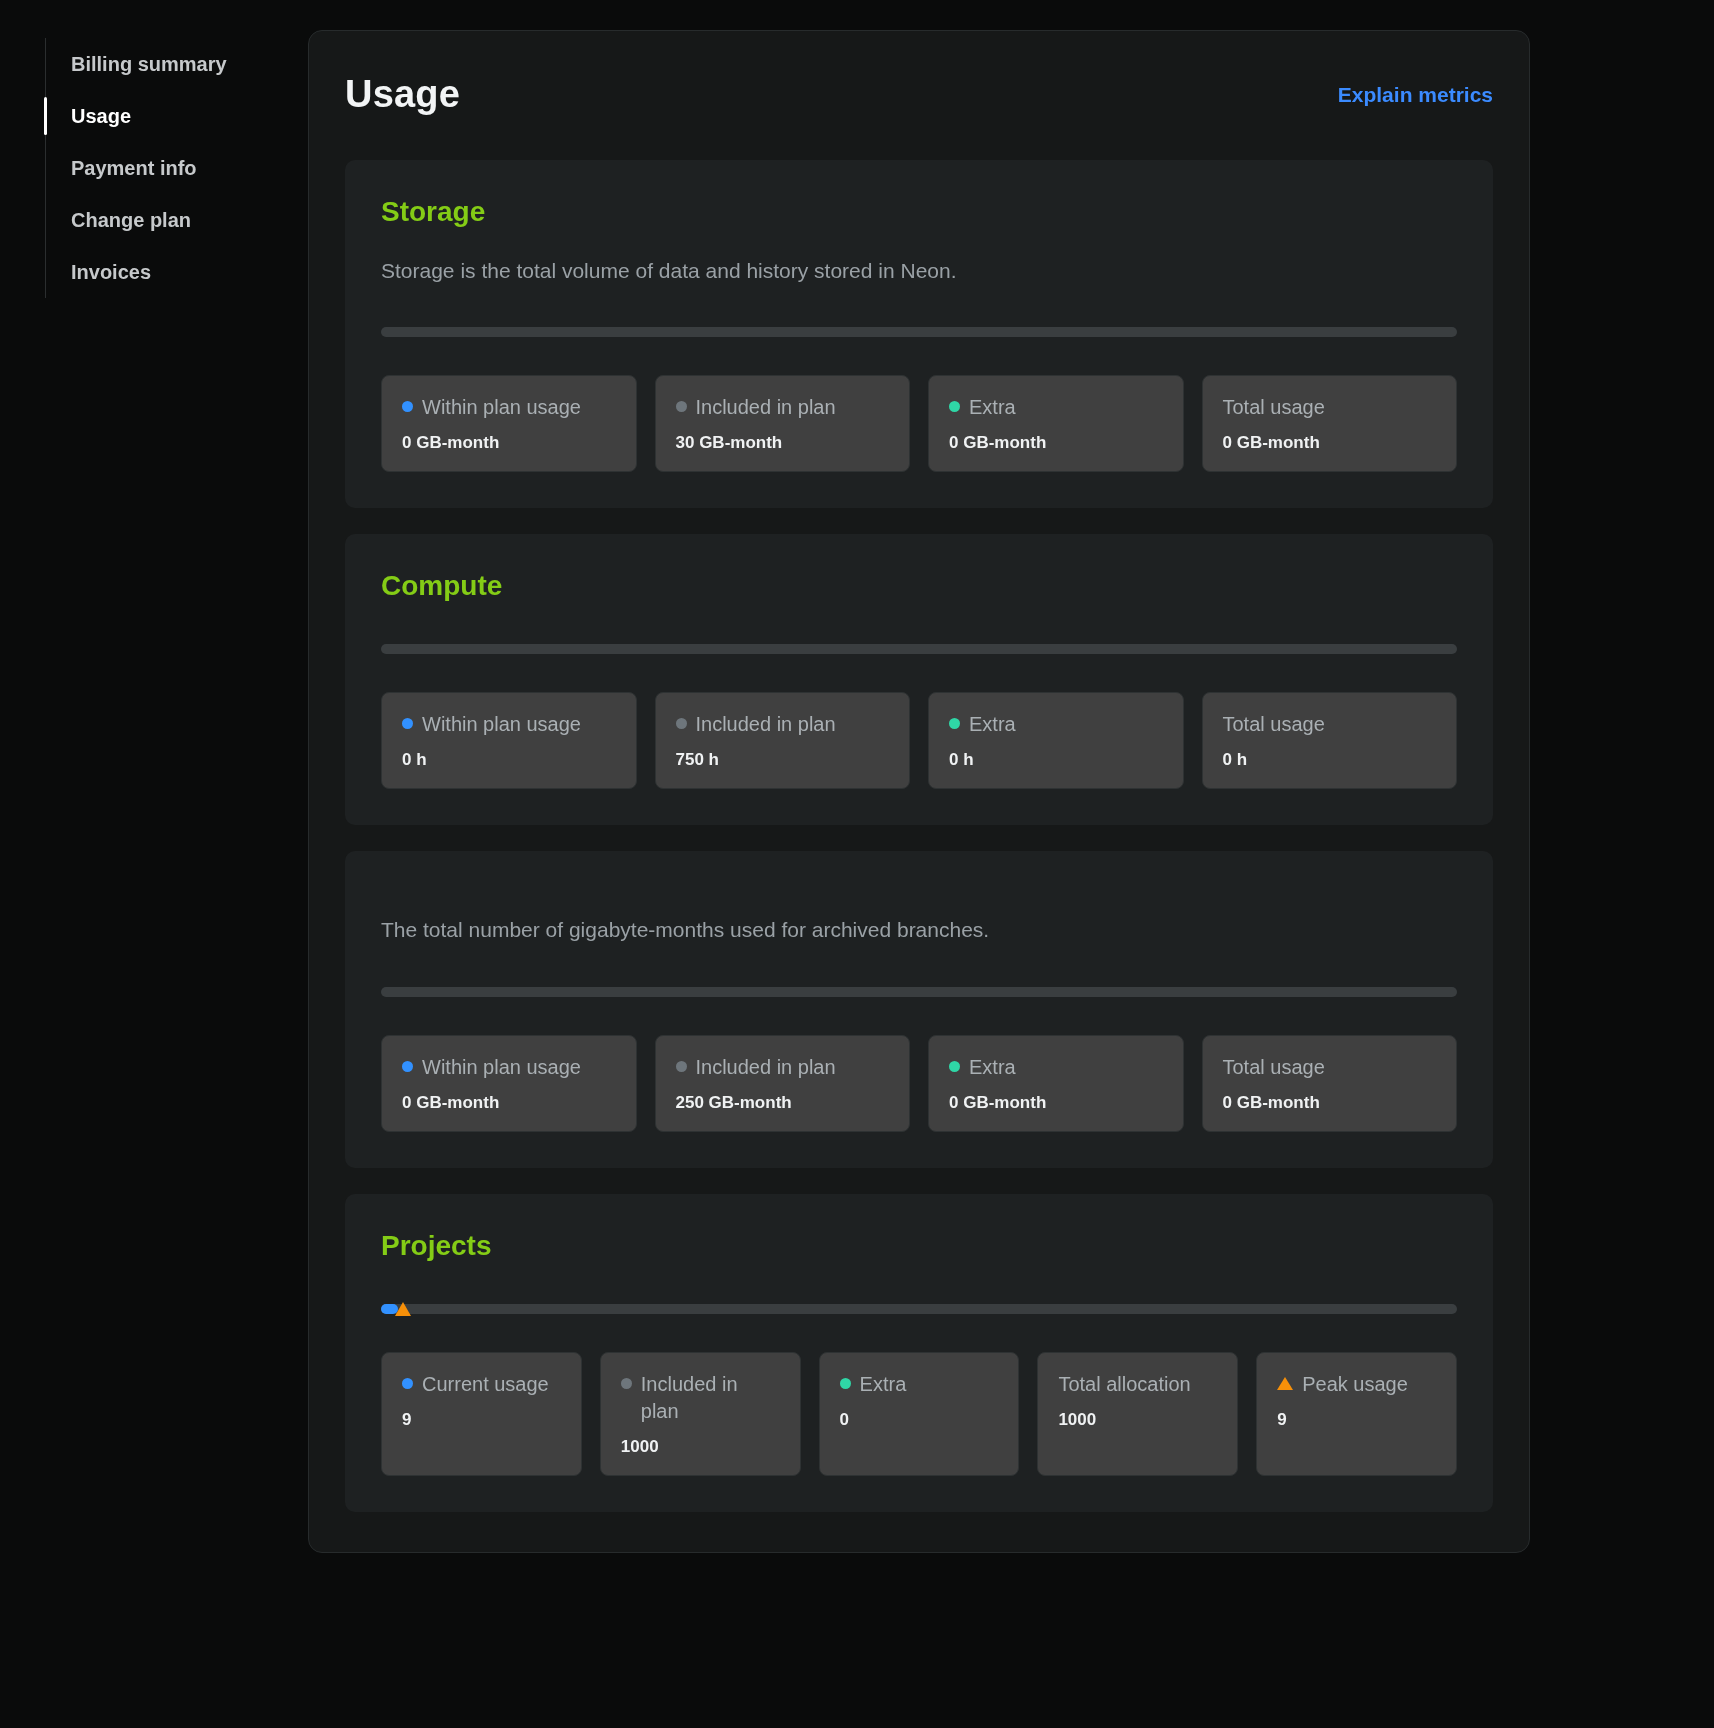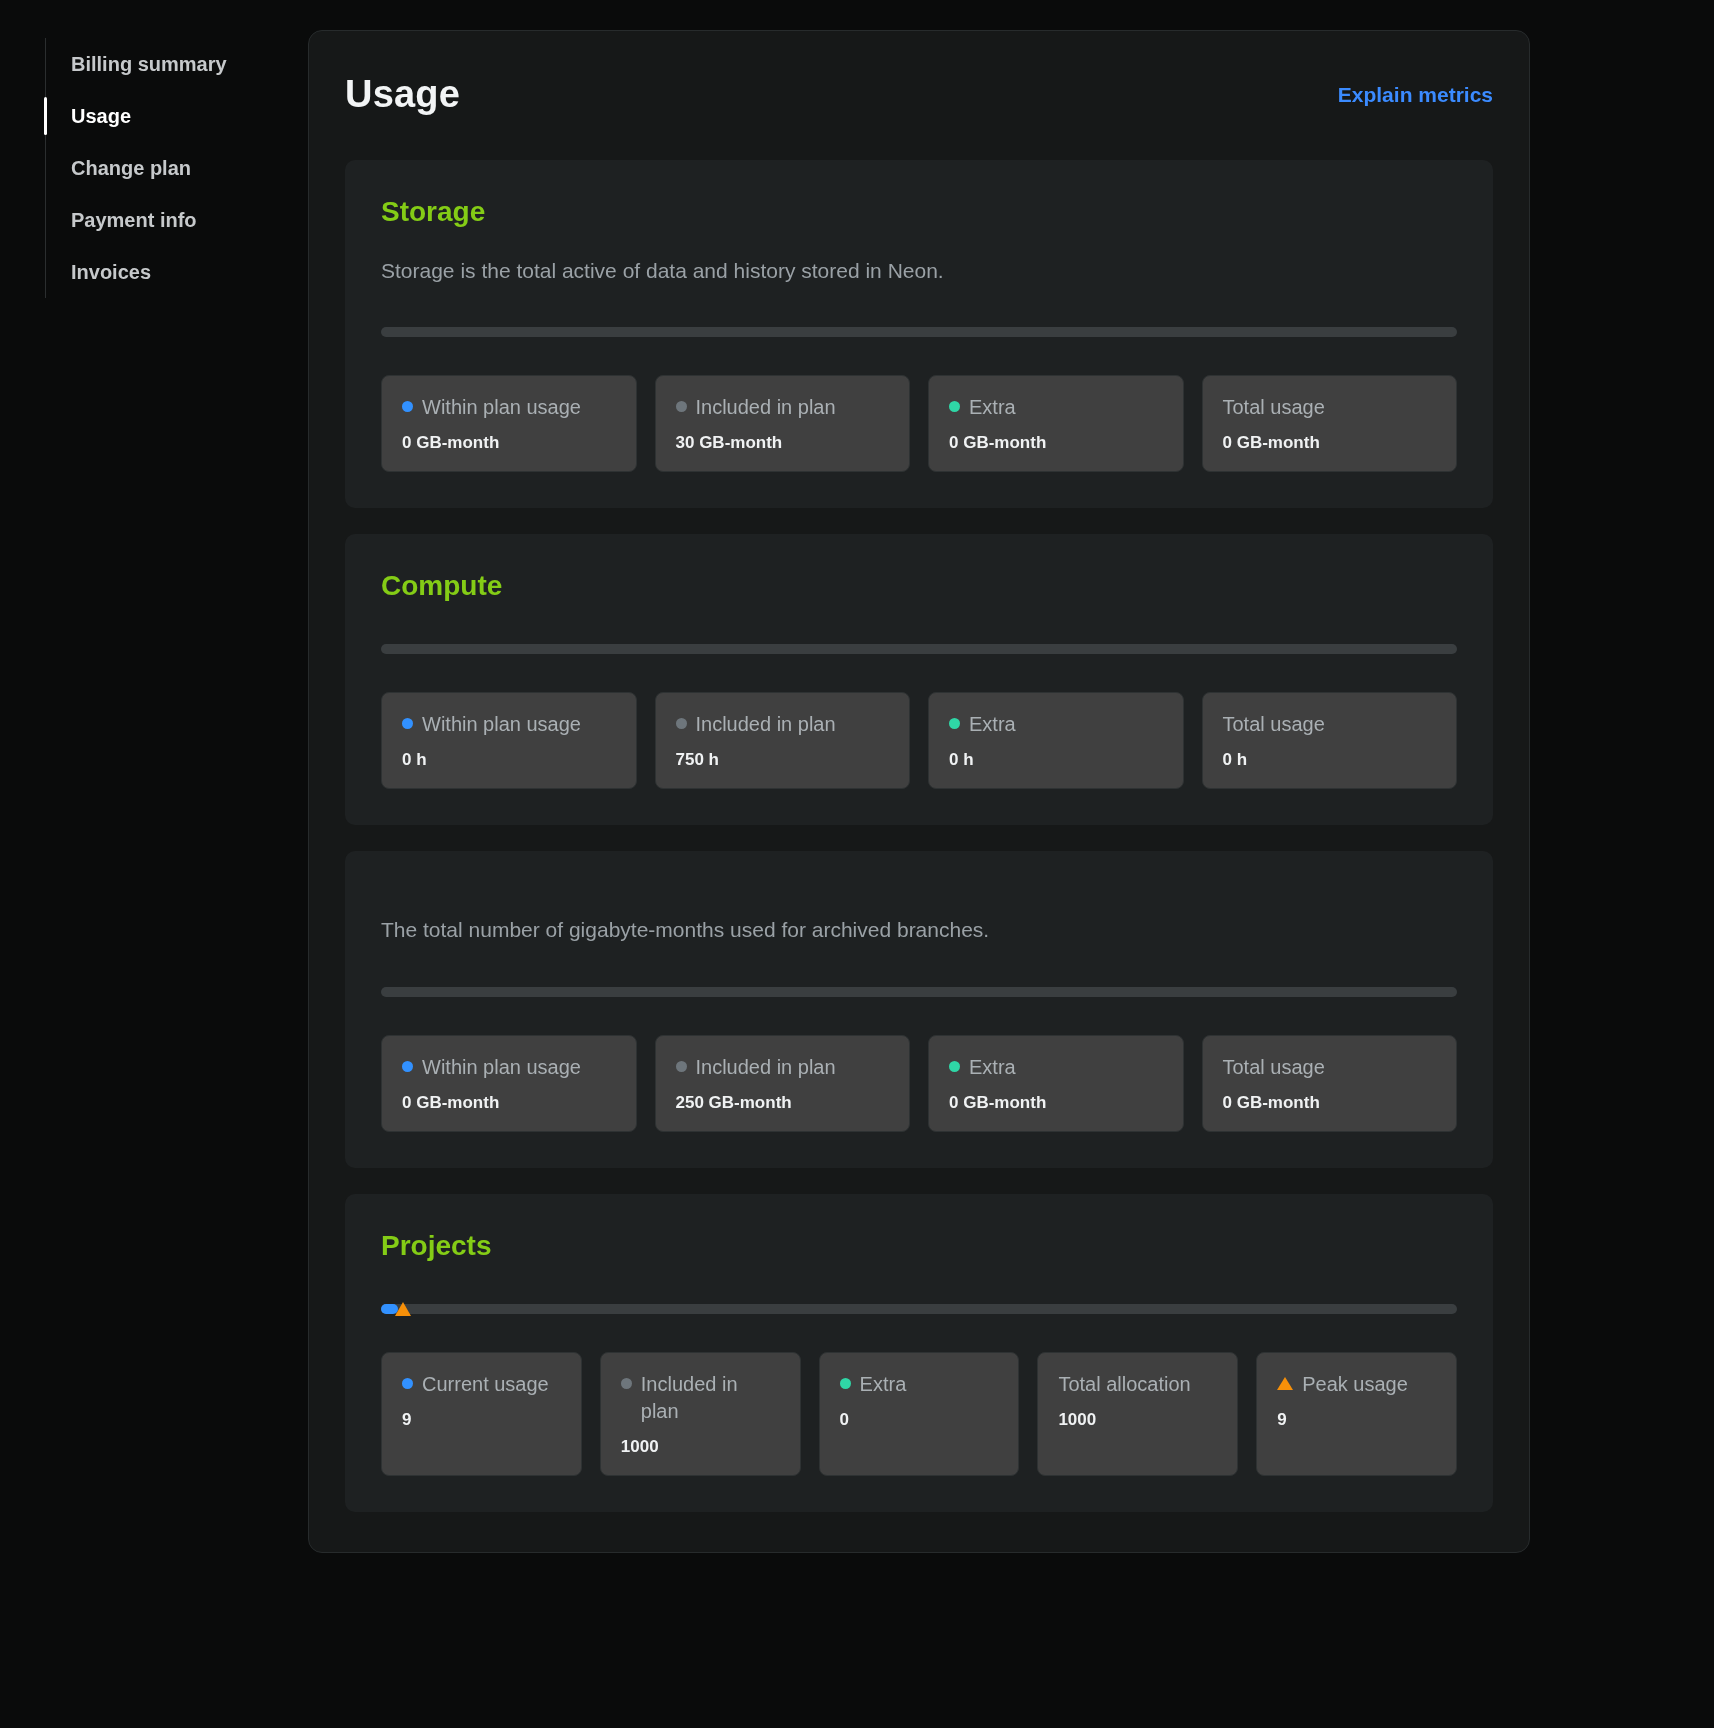--- a/index.html
+++ b/index.html
@@ -165,35 +165,35 @@
 </style>
 </head>
 <body>
 
 <div class="layout">
 
   <nav class="sidebar">
     <div class="nav">
         <div class="nav-item">Billing summary</div>
         <div class="nav-item active">Usage</div>
+        <div class="nav-item">Payment info</div>
         <div class="nav-item">Change plan</div>
-        <div class="nav-item">Payment info</div>
         <div class="nav-item">Invoices</div>
       </div>
   </nav>
 
   <main class="main">
     <div class="main-header">
       <h1 class="page-title">Usage</h1>
       <a class="explain-link">Explain metrics</a>
     </div>
     <div>
   <section class="card">
     <h2 class="card-title">Storage</h2>
-    <div class="card-desc">Storage is the total active of data and history stored in Neon.</div>
+    <div class="card-desc">Storage is the total volume of data and history stored in Neon.</div>
     <div class="progress">
       
       
     </div>
     <div class="stats">
             <div class="stat">
               <div class="stat-label">
                 <span class="dot dot-blue"></span>
                 <span>Within plan usage</span>
               </div>

